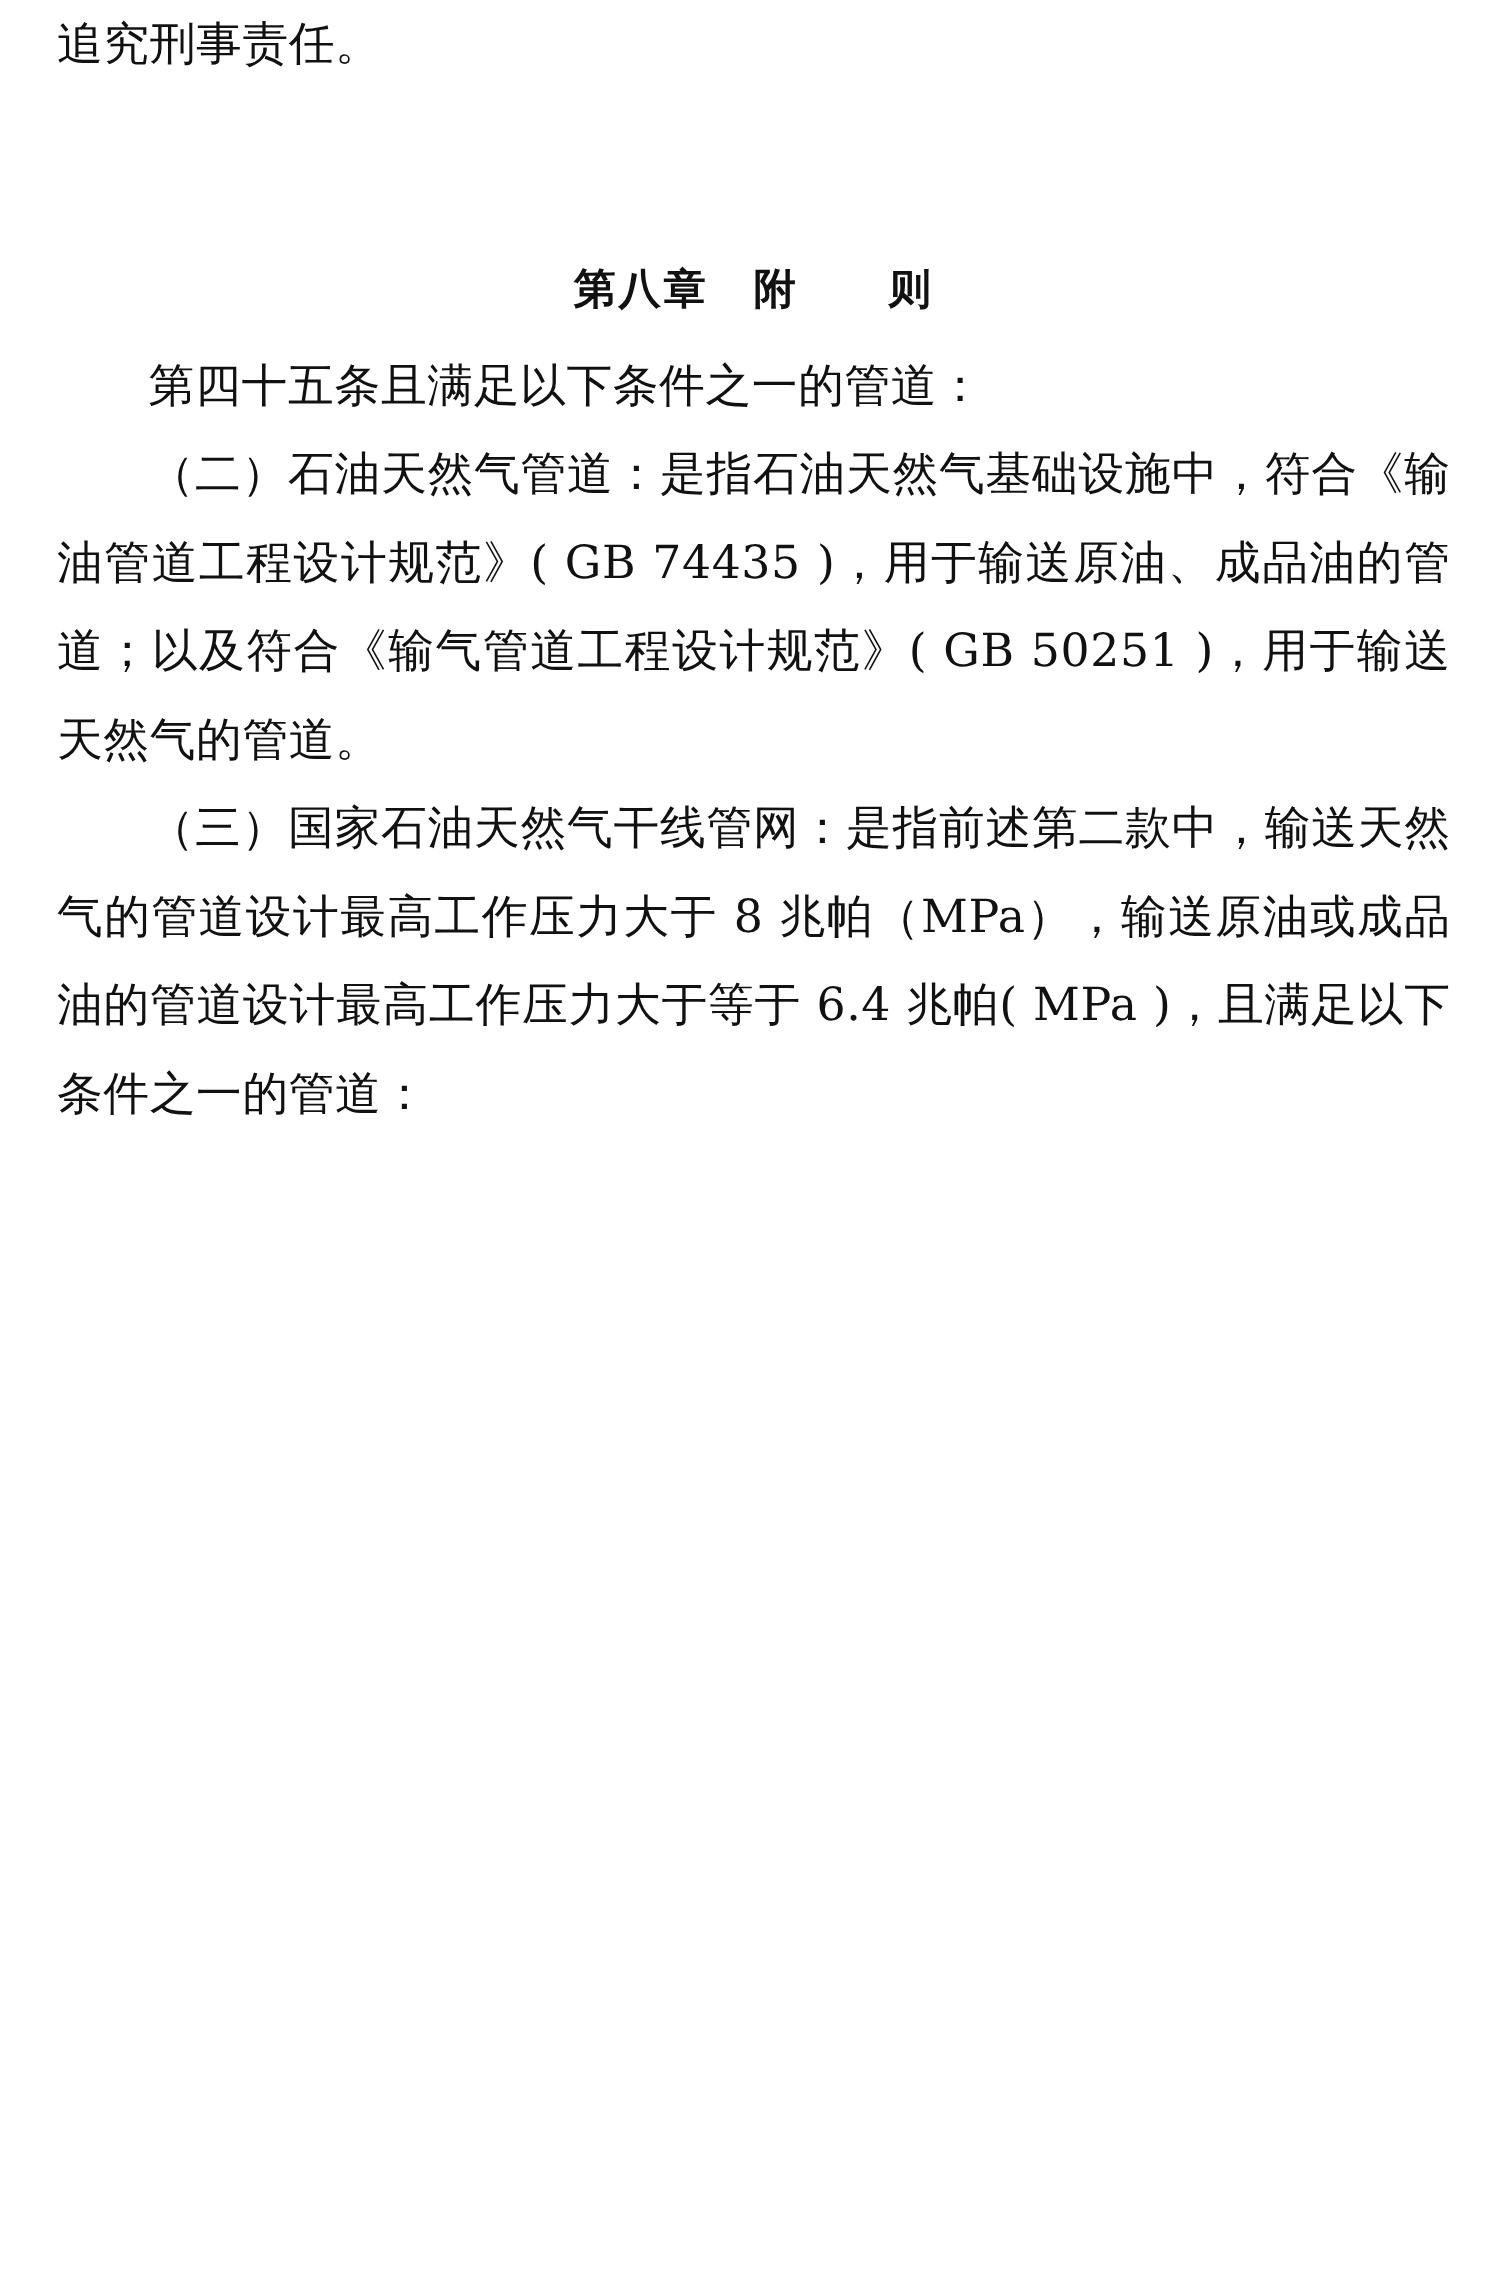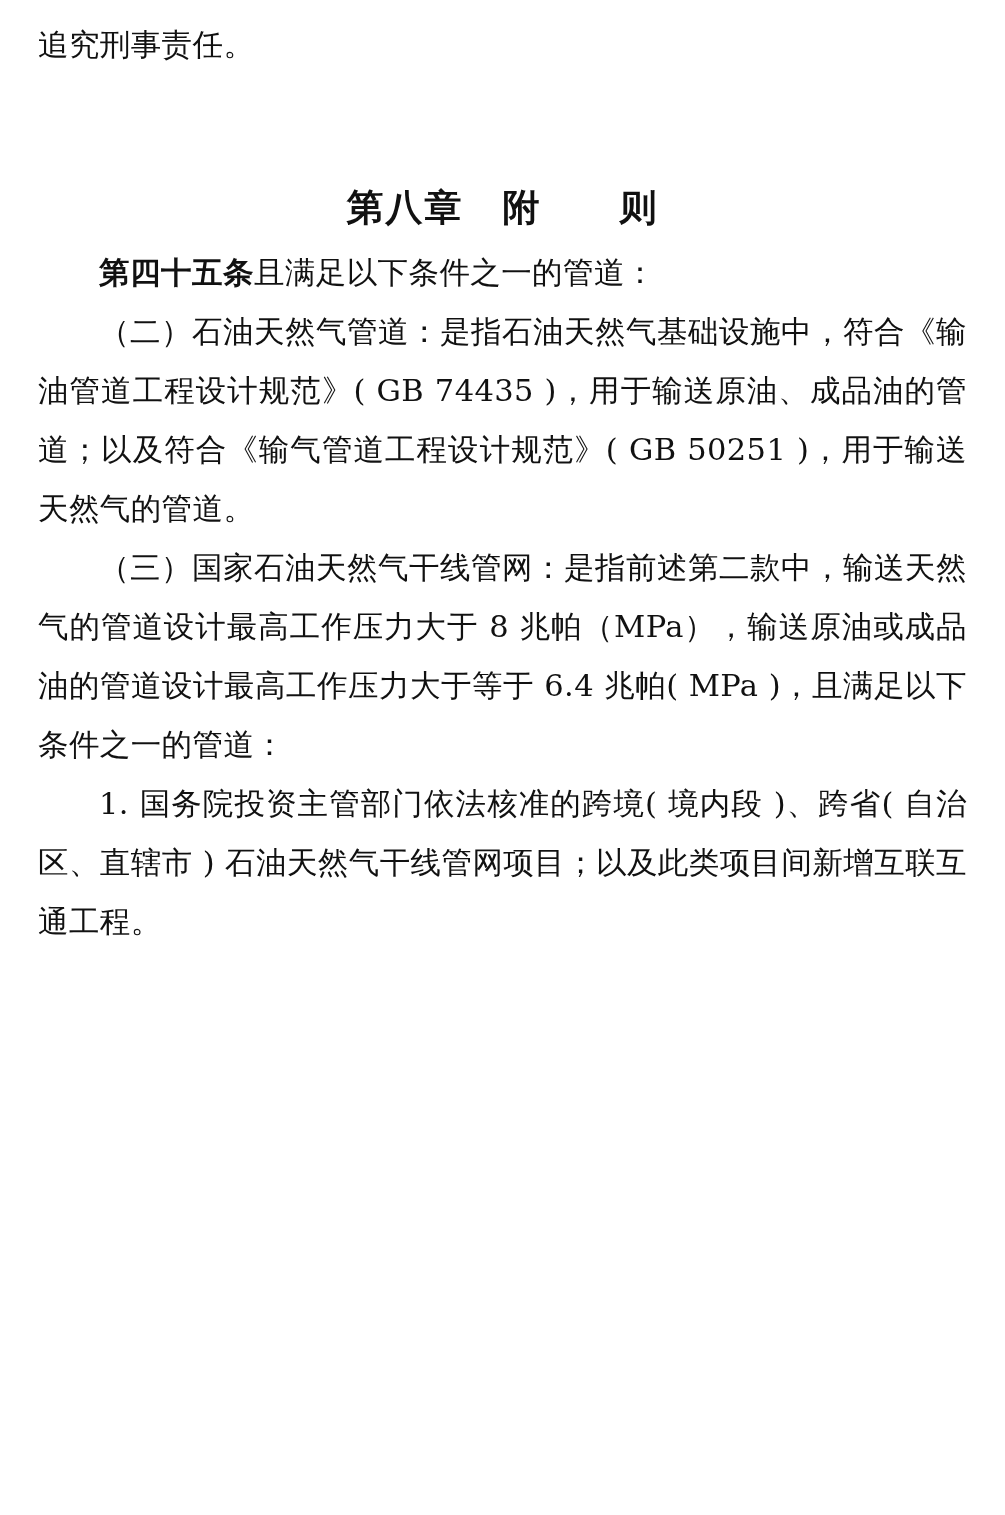--- a/index.html
+++ b/index.html
@@ -11,51 +11,51 @@
     width: 1005px;
     height: 1515px;
     font-family: "DejaVu Serif", "Liberation Serif", serif;
     color: #111111;
   }
   .page {
     position: relative;
     width: 1005px;
     height: 1515px;
     box-sizing: border-box;
-    padding: 15px 38px;
+    padding: 0 38px;
     overflow: hidden;
   }
   .para {
     font-size: 30.5px;
     line-height: 59px;
     letter-spacing: 0.4px;
     text-align: justify;
     text-justify: inter-character;
     margin: 0;
     color: #111111;
   }
   .indent2 {
     text-indent: 61px;
   }
   .chapter-heading {
-    font-size: 37px;
+    font-size: 28px;
     font-weight: bold;
     text-align: center;
     letter-spacing: 2px;
     margin: 0;
     line-height: 59px;
   }
   .gap-before-heading {
     height: 104px;
   }
   .gap-after-heading {
     height: 6px;
   }
   .art-label {
-    font-weight: bold;
+    font-weight: normal;
     letter-spacing: 0.5px;
   }
   .latin {
     font-family: "DejaVu Serif", "Liberation Serif", serif;
   }
 </style>
 </head>
 <body>
 
 <div class="page">
@@ -74,17 +74,14 @@
 
 
   <p class="para indent2">
     <span>（二）</span><span>石油天然气管道：是指石油天然气基础设施中，符合《输油管道工程设计规范》( GB 74435 )，用于输送原油、成品油的管道；以及符合《输气管道工程设计规范》( GB 50251 )，用于输送天然气的管道。</span>
   </p>
 
   <p class="para indent2">
     <span>（三）</span><span>国家石油天然气干线管网：是指前述第二款中，输送天然气的管道设计最高工作压力大于 8 兆帕（MPa），输送原油或成品油的管道设计最高工作压力大于等于 6.4 兆帕( MPa )，且满足以下条件之一的管道：</span>
   </p>
 
-  <p class="para indent2">
-    <span class="latin">1.</span> <span>国务院投资主管部门依法核准的跨境( 境内段 )、跨省( 自治区、直辖市 ) 石油天然气干线管网项目；以及此类项目间新增互联互通工程。</span>
-  </p>
 
 </div>
 
 </body></html>

